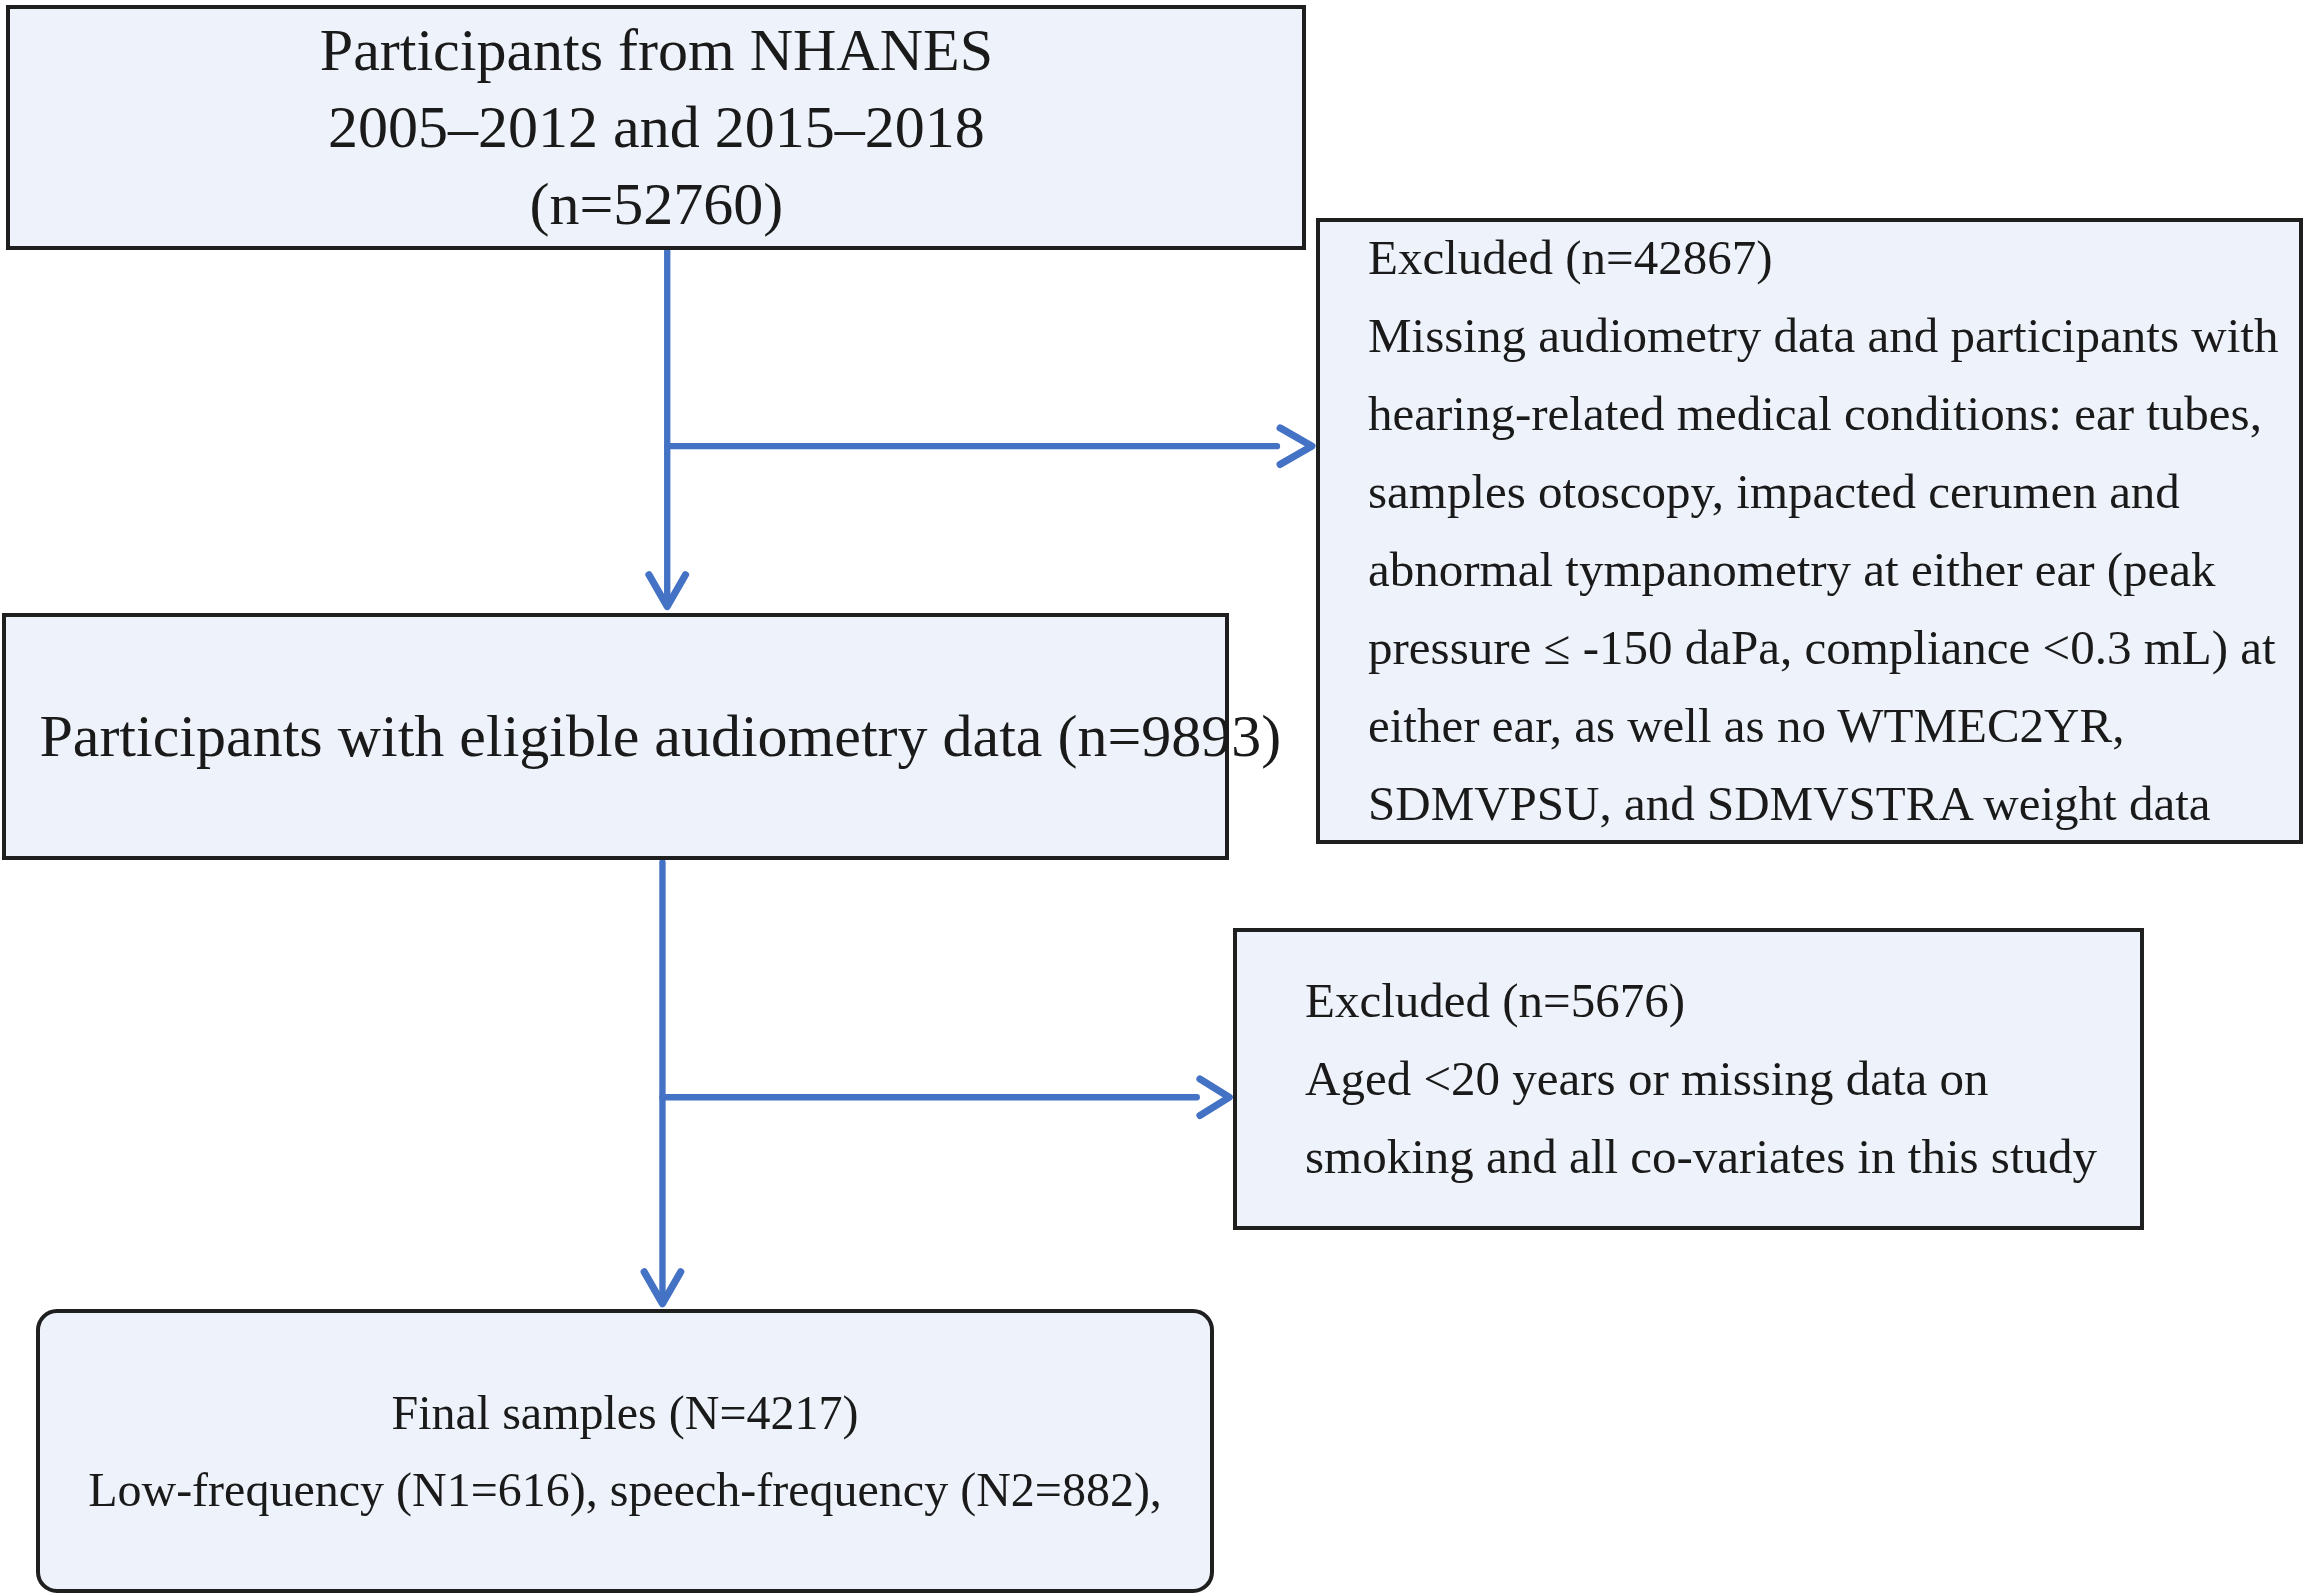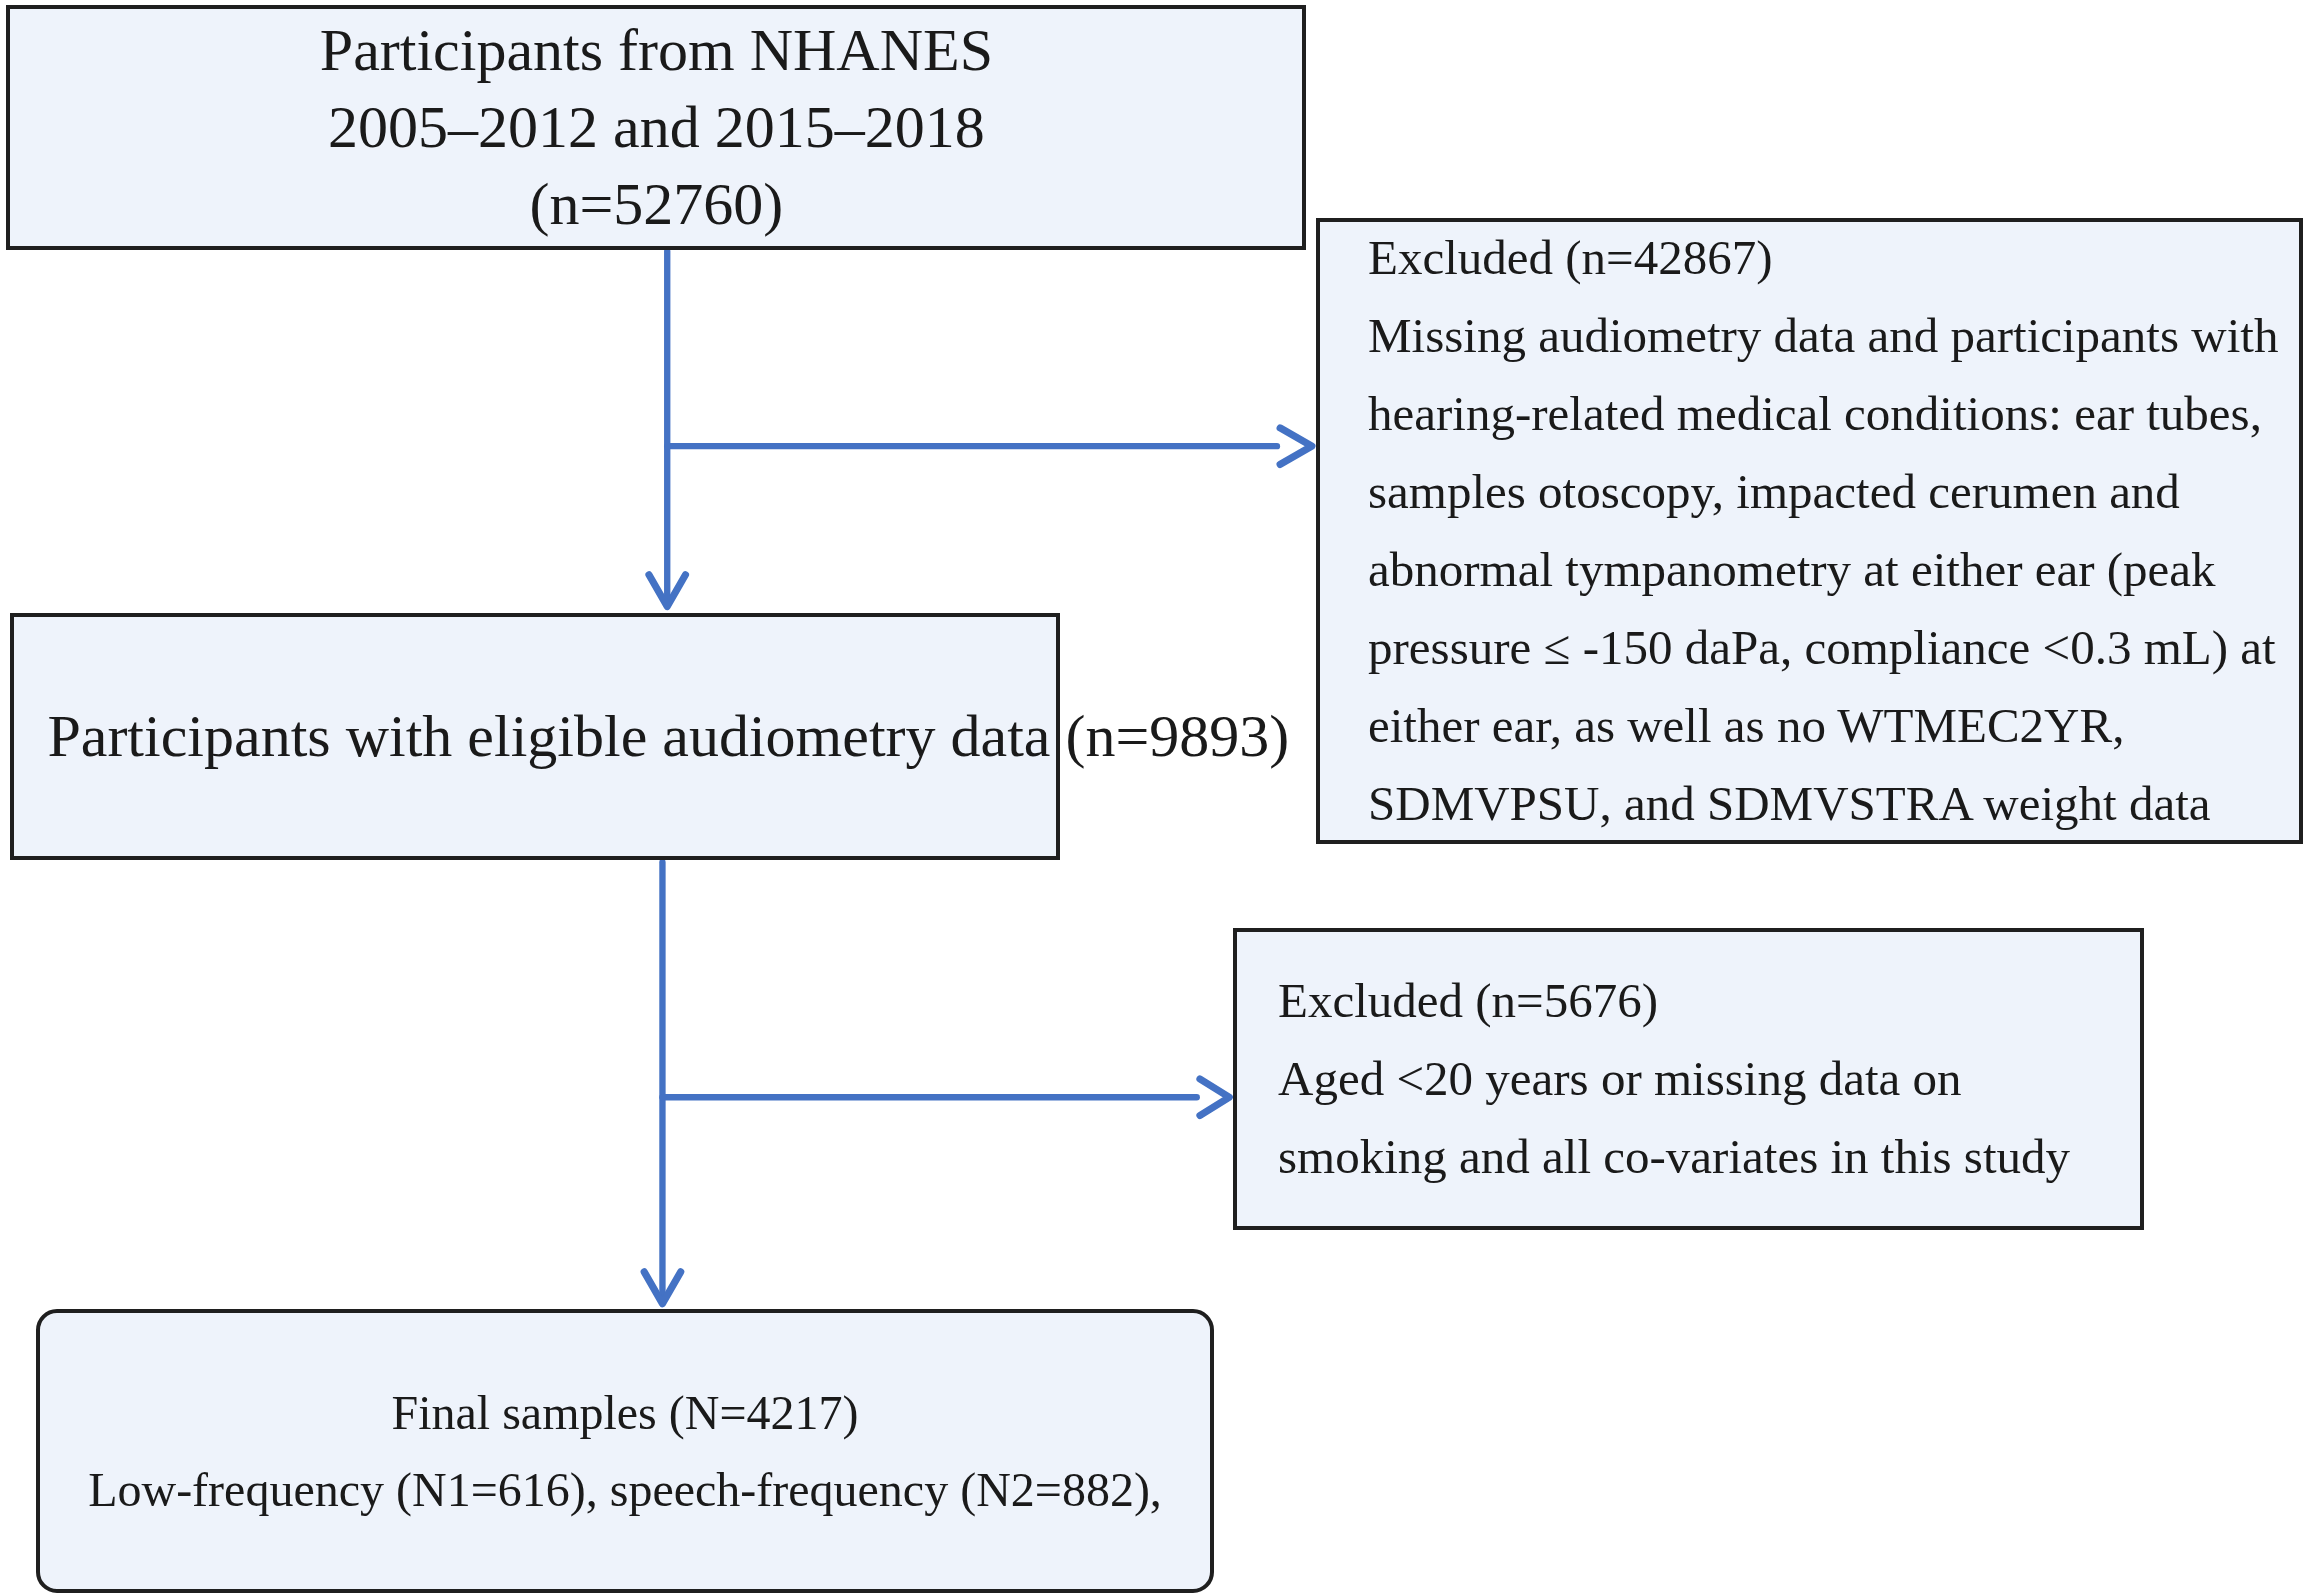--- a/index.html
+++ b/index.html
@@ -53,29 +53,28 @@
   #box-nhanes{
     left:6.4px;top:4.8px;width:1300px;height:245px;
     font-size:60px;line-height:77px;
   }
   #box-excluded-audiometry{
     left:1316px;top:218px;width:987px;height:626px;
     font-size:49px;line-height:78px;
     padding-left:48px;padding-right:16px;
   }
   #box-eligible{
-    left:2.4px;top:613px;width:1050px;height:247px;
+    left:2.4px;top:613px;width:1227px;height:247px;
     font-size:60px;line-height:77px;
     padding-left:33px;
-    margin-left:8px;
   }
   #box-excluded-age{
     left:1233px;top:928px;width:911px;height:302px;
     font-size:49px;line-height:78px;
-    padding-left:41px;padding-right:16px;
+    padding-left:68px;padding-right:16px;
   }
   #box-final{
     left:36px;top:1309px;width:1178px;height:284px;
     font-size:48px;line-height:77px;border-radius:21px;
   }
 </style>
 </head>
 <body>
 
 <div class="canvas">

